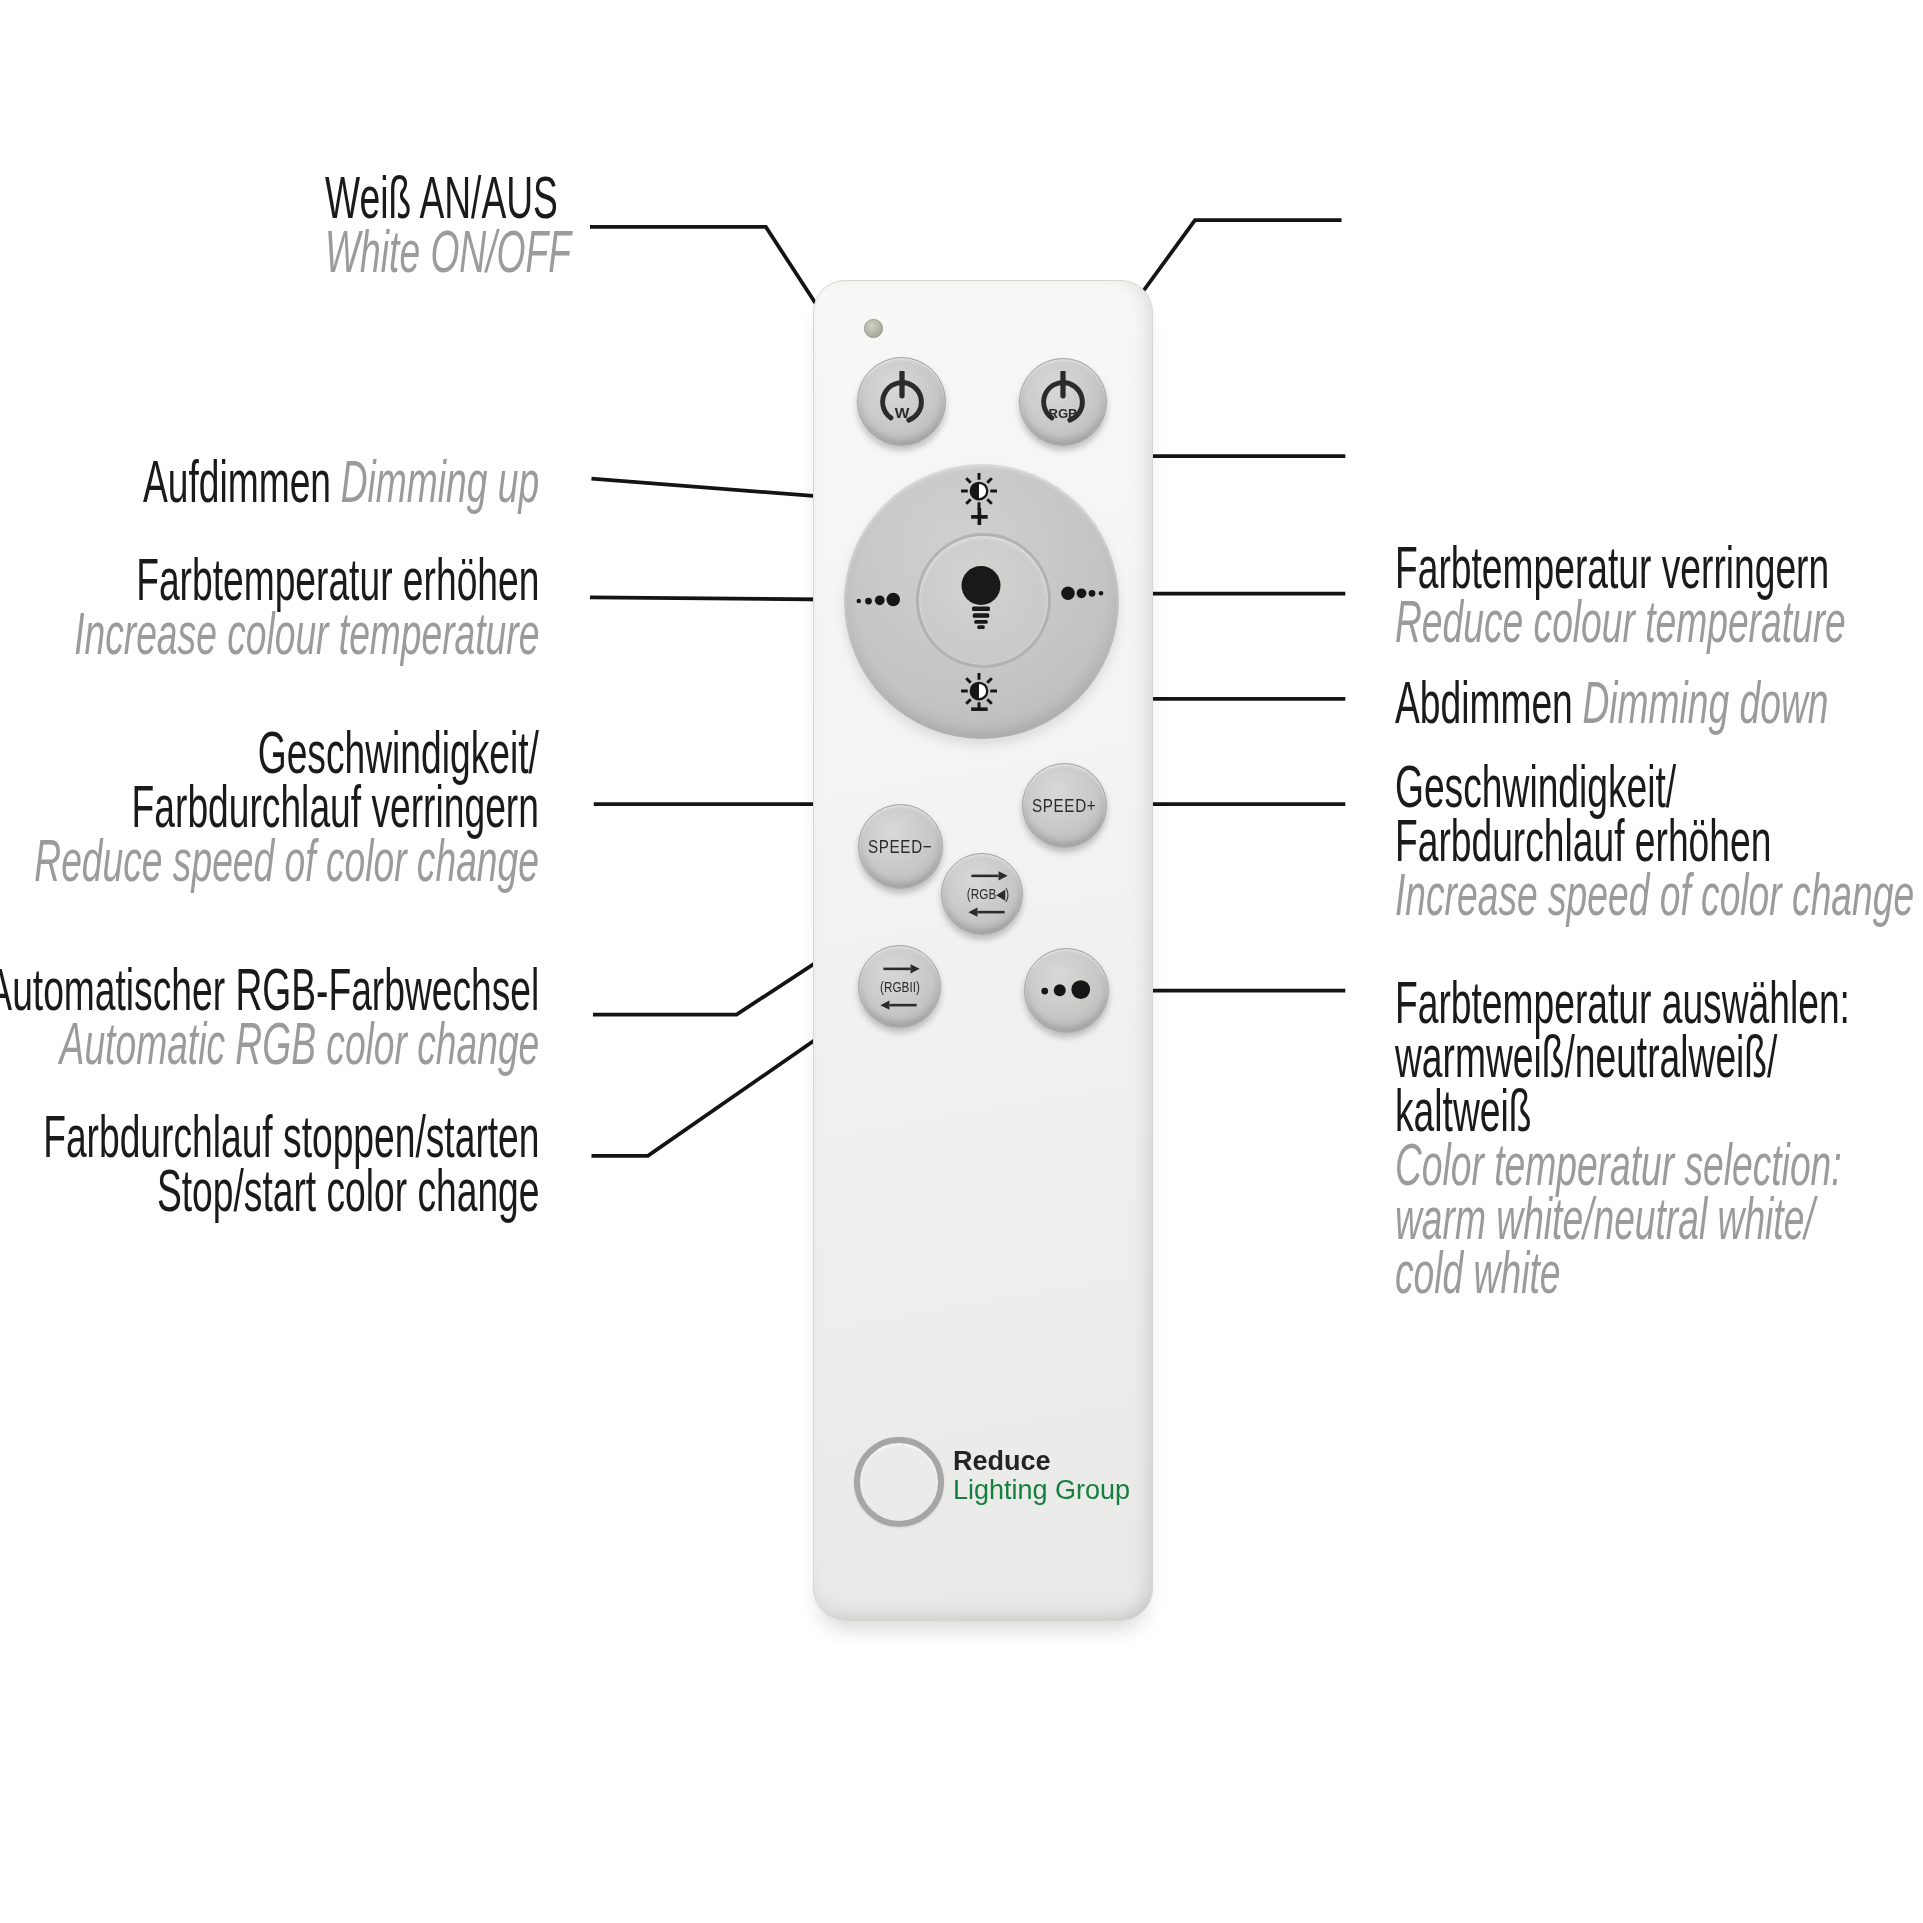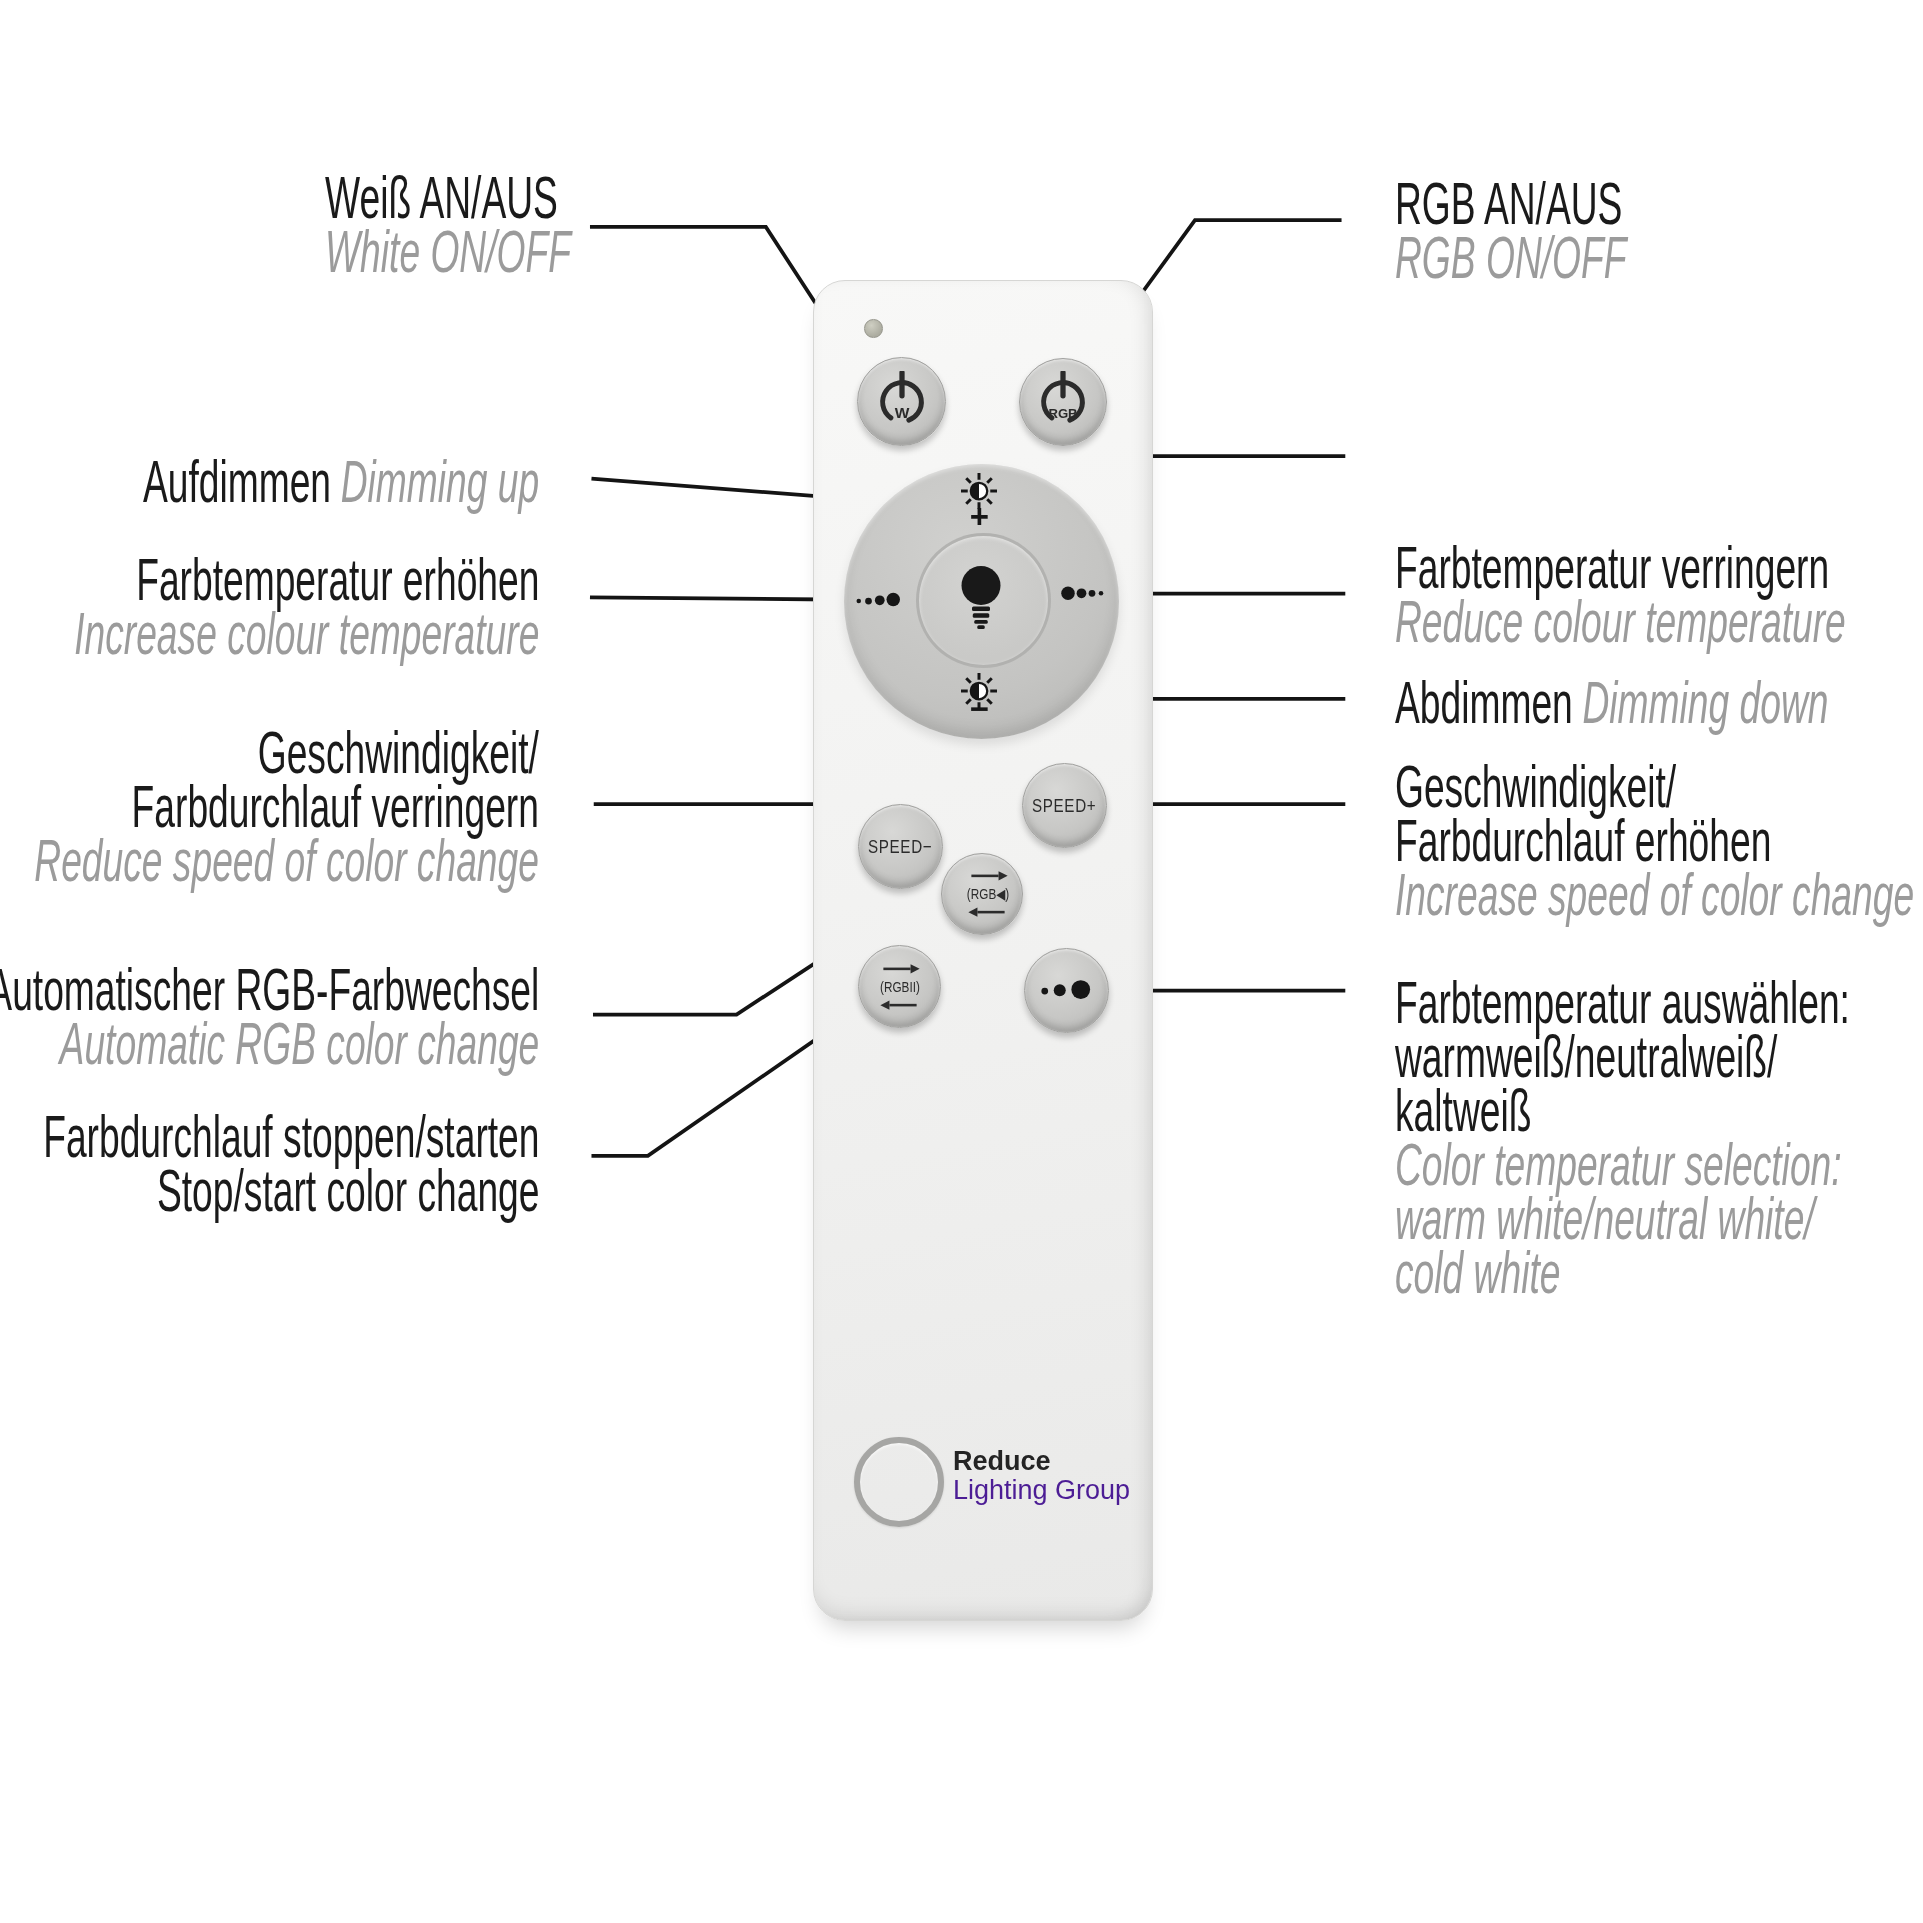--- a/index.html
+++ b/index.html
@@ -58,21 +58,21 @@
        box-shadow:inset 0 1.5px 4.5px rgba(255,255,255,0.5);}
   .pad-zone{position:absolute;}
   .pm{position:absolute;font-size:33px;font-weight:700;color:#161616;width:45px;text-align:center;
       line-height:30px;}
 
   
   .logo-ring{position:absolute;left:854px;top:1437px;width:78px;height:78px;border-radius:50%;
       border:6px solid #a6a6a4;box-shadow:inset 0 1.5px 3px rgba(255,255,255,0.7),0 0.8px 2.3px rgba(0,0,0,0.12);}
   .logo-text{position:absolute;left:953px;top:1447px;font-size:27px;line-height:29px;color:#242424;}
   .logo-text .l1{font-weight:700;}
-  .logo-text .l2{font-weight:400;color:#4c1d95;}
+  .logo-text .l2{font-weight:400;color:#15803d;}
 </style>
 </head>
 <body>
 
 <div id="canvas">
 
   <svg id="leaders" viewBox="0 0 2560 2560">
     <path d="M785,302 H1019 L1133,477"></path>
     <path d="M1785,293 H1590 L1455,478"></path>
     <path d="M787,637 L1252,673"></path>
@@ -213,24 +213,20 @@
   <div class="logo-text">
     <div class="l1">Reduce</div>
     <div class="l2">Lighting Group</div>
   </div>
 
   <div class="lbl al-left" style="left:325px;top:171px;">
     <div class="ln"><span class="de">Weiß AN/AUS</span></div>
     <div class="ln"><span class="en">White ON/OFF</span></div>
   </div>
 
-  <div class="lbl al-left" style="left:1395px;top:177px;">
-    <div class="ln"><span class="de">RGB AN/AUS</span></div>
-    <div class="ln"><span class="en">RGB ON/OFF</span></div>
-  </div>
 
   <div class="lbl al-right" style="right:1385px;top:455px;">
     <div class="ln"><span class="de">Aufdimmen</span><span class="en">Dimming up</span></div>
   </div>
 
   <div class="lbl al-right" style="right:1385px;top:553px;">
     <div class="ln"><span class="de">Farbtemperatur erhöhen</span></div>
     <div class="ln"><span class="en">Increase colour temperature</span></div>
   </div>
 

